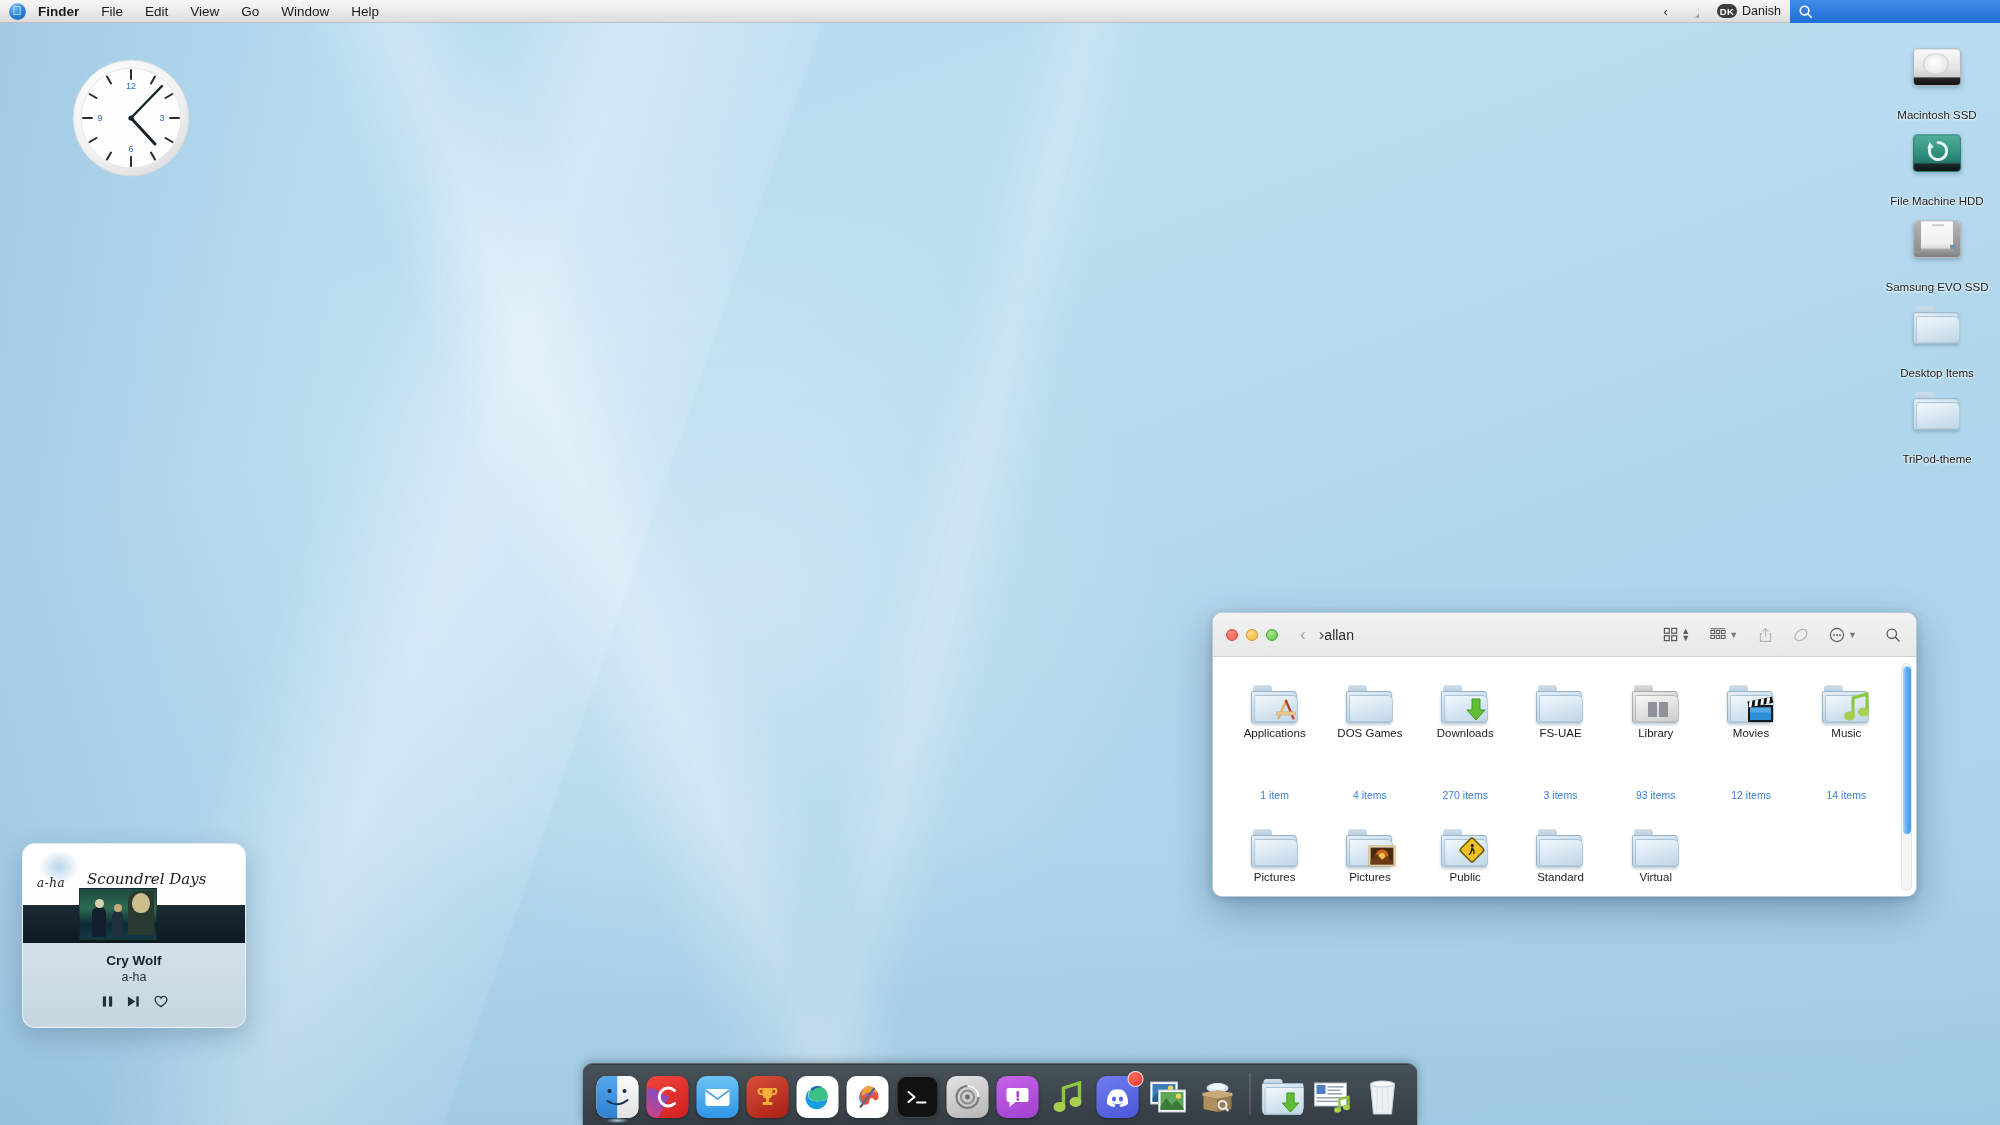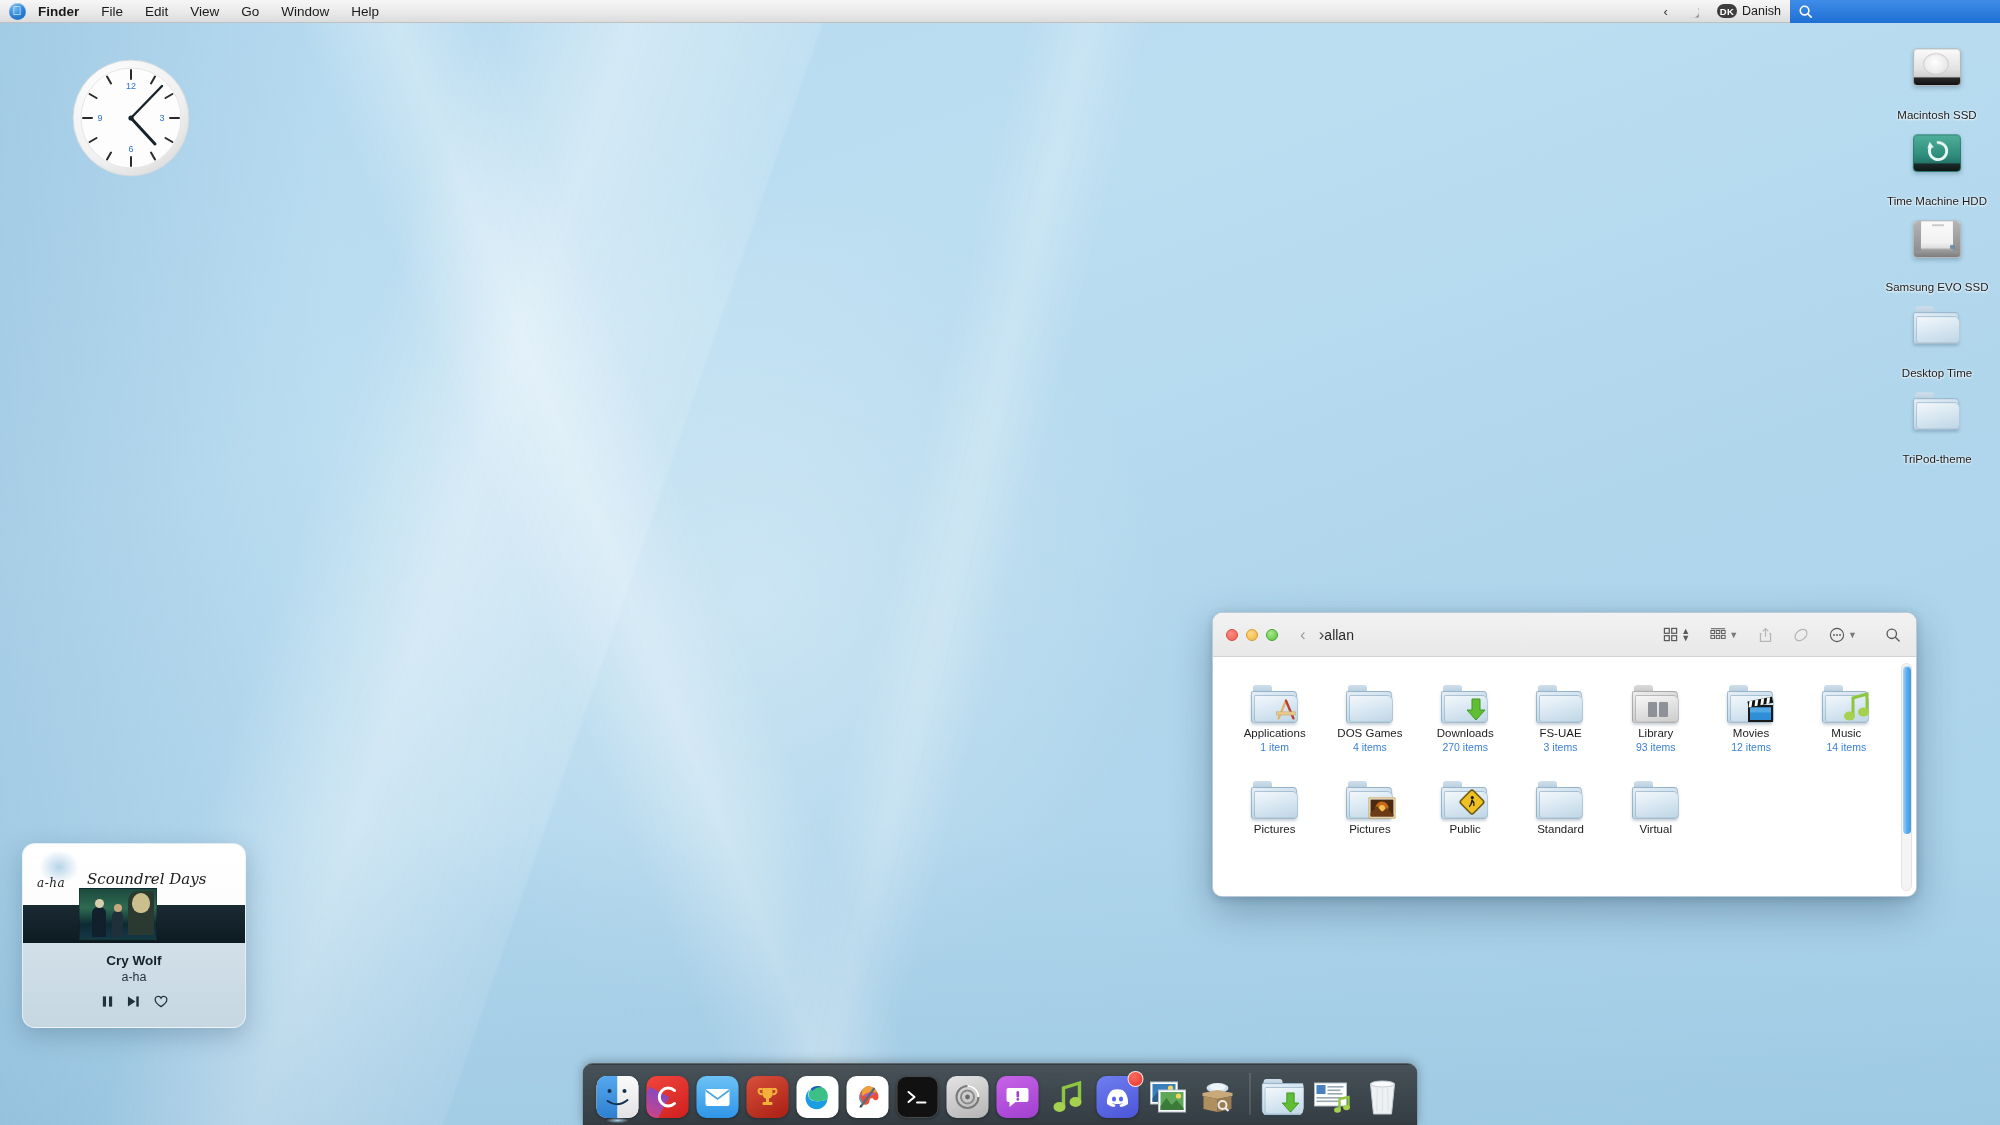--- a/index.html
+++ b/index.html
@@ -184,21 +184,21 @@
   }
   .icon-grid {
     display: grid;
     grid-template-columns: repeat(7, 1fr);
     padding: 14px 22px 0 14px;
     row-gap: 14px;
   }
   .fitem { display: flex; flex-direction: column; align-items: center; text-align: center; }
   .fitem .fglyph { width: 64px; height: 52px; display: flex; align-items: flex-end; justify-content: center; }
   .fitem .fname { font-size: 11.5px; color: #1c1c1c; margin-top: 4px; line-height: 1.2; }
-  .fitem .fcount { font-size: 10.5px; color: #3b7fd4; line-height: 1.2; }
+  .fitem .fcount { font-size: 10.5px; color: #3b7fd4; line-height: 1.2; margin-top: 48px; }
 
   #finder-scroll {
     position: absolute; right: 4px; top: 6px;
     width: 11px; height: 228px;
     background: #f4f4f4; border-radius: 6px;
     border: 1px solid #e2e2e2;
   }
   #finder-scroll .thumb {
     position: absolute; left: 1px; top: 2px;
     width: 8px; height: 168px;
@@ -423,21 +423,21 @@
 
   <div class="desk-icon" style="left:1882px; top:116px;">
     <div class="glyph">
       <div class="hdd tm tilt">
         <svg width="26" height="26" viewBox="0 0 24 24" style="position:absolute;left:11px;top:3px;">
           <path d="M12 4 A8 8 0 1 1 5.2 7.9" fill="none" stroke="#e8f6f2" stroke-width="2.6" stroke-linecap="round"></path>
           <polygon points="4.2,3.4 8.2,8.6 2.2,9.4" fill="#e8f6f2"></polygon>
         </svg>
       </div>
     </div>
-    <div class="label">Time Machine HDD</div>
+    <div class="label">File Machine HDD</div>
   </div>
 
   <div class="desk-icon" style="left:1882px; top:202px;">
     <div class="glyph">
       <div class="hdd ext tilt" style="border-radius:4px;">
         <div style="position:absolute;left:0;top:0;width:7px;height:30px;background:linear-gradient(180deg,#b5b5b5,#8f8f8f);border-radius:4px 0 0 0;"></div>
         <div style="position:absolute;right:0;top:0;width:7px;height:30px;background:linear-gradient(180deg,#b5b5b5,#8f8f8f);border-radius:0 4px 0 0;"></div>
         <div style="position:absolute;left:18px;top:3px;width:12px;height:2px;background:#c9c9c9;"></div>
         <div style="position:absolute;right:5px;bottom:8px;width:5px;height:4px;background:#6f8fa8;border-radius:1px;"></div>
       </div>
@@ -446,21 +446,21 @@
   </div>
 
   <div class="desk-icon" style="left:1882px; top:288px;">
     <div class="glyph">
       <div class="folder tilt">
           <div class="tab"></div>
           <div class="body"></div>
           <div class="front"></div>
         </div>
     </div>
-    <div class="label">Desktop Time</div>
+    <div class="label">Desktop Items</div>
   </div>
 
   <div class="desk-icon" style="left:1882px; top:374px;">
     <div class="glyph">
       <div class="folder tilt">
           <div class="tab"></div>
           <div class="body"></div>
           <div class="front"></div>
         </div>
     </div>

